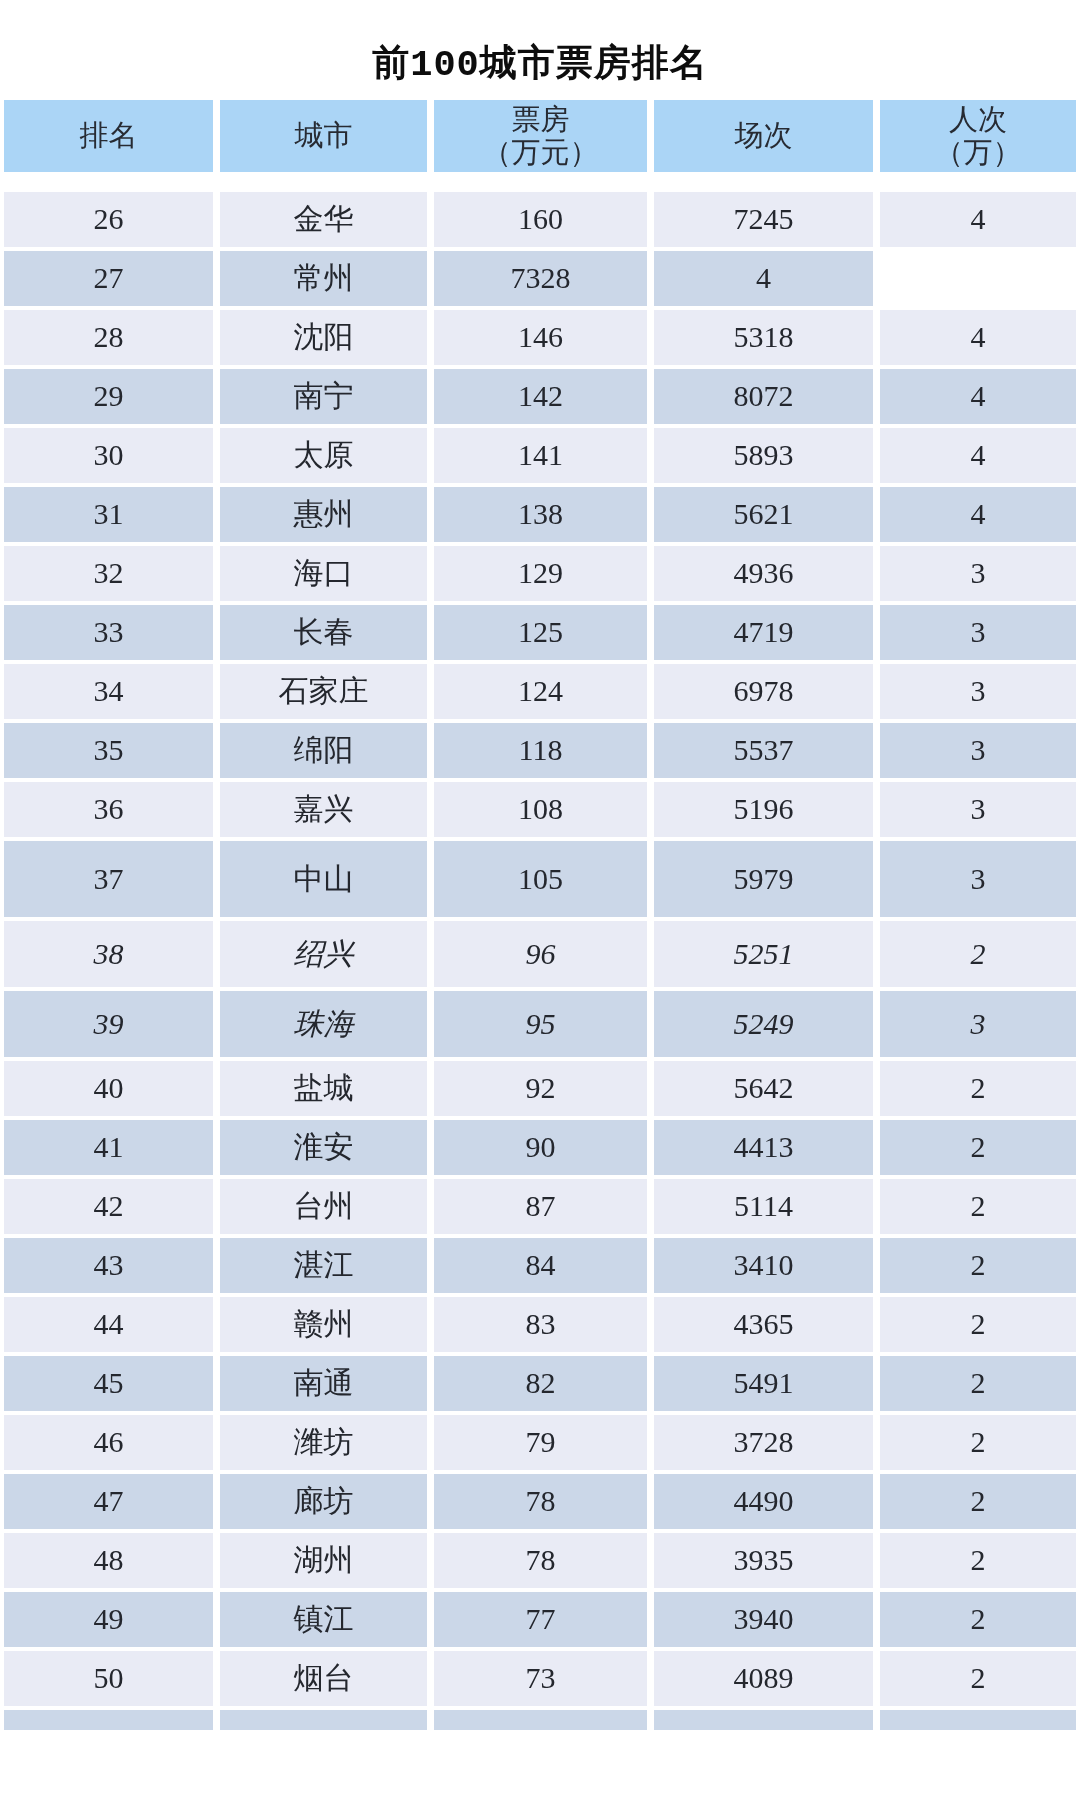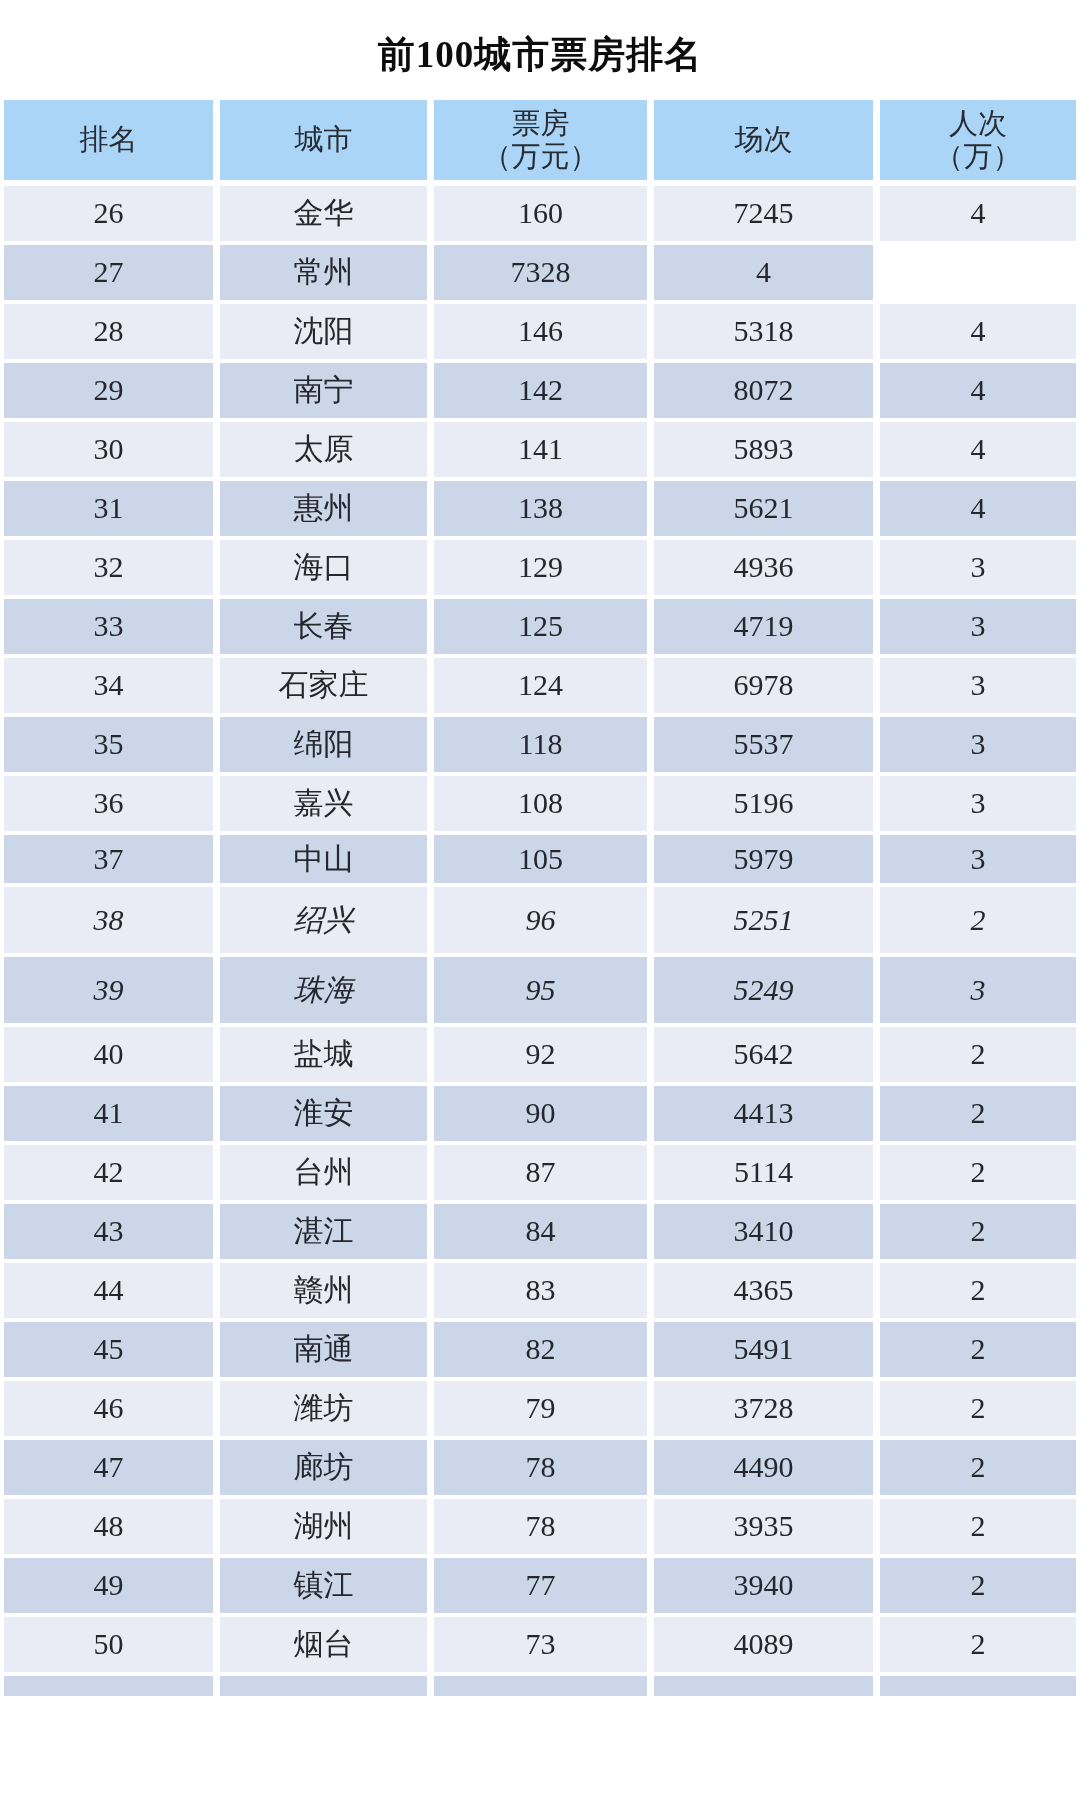--- a/index.html
+++ b/index.html
@@ -11,40 +11,40 @@
   }
   *{box-sizing:border-box;margin:0;padding:0;}
   html,body{width:1080px;height:1800px;overflow:hidden;}
   body{
     background:var(--gap-bg);
     font-family:"Liberation Serif","DejaVu Serif",serif;
     color:var(--text);
   }
   .page{width:1080px;height:1800px;padding:0 4px;overflow:hidden;}
   .title{
-    padding-top:32px;
+    padding-top:42px;
     height:88px;
     line-height:46px;
     text-align:center;
-    font-family:Liberation Serif, serif;
+    font-family:Liberation Mono, monospace;
     font-weight:900;
     font-size:37px;
     color:#0d0d0d;
     letter-spacing:1px;
   }
   .table{margin-top:12px;}
   .row{
     display:grid;
     grid-template-columns:209fr 207fr 213fr 219fr 196fr;
     column-gap:7px;
     height:55px;
     margin-bottom:4px;
   }
-  .row.header{height:80px;margin-bottom:6px;}
-  .row.med{height:48px;}
+  .row.header{height:72px;margin-bottom:20px;}
+  .row.med{height:76px;}
   .row.tall{height:66px;font-style:italic;}
   .row.partial{height:20px;margin-bottom:0;}
   .cell{
     display:flex;
     flex-direction:column;
     align-items:center;
     justify-content:center;
     font-size:30px;
     line-height:1.15;
     background:var(--row-light);

